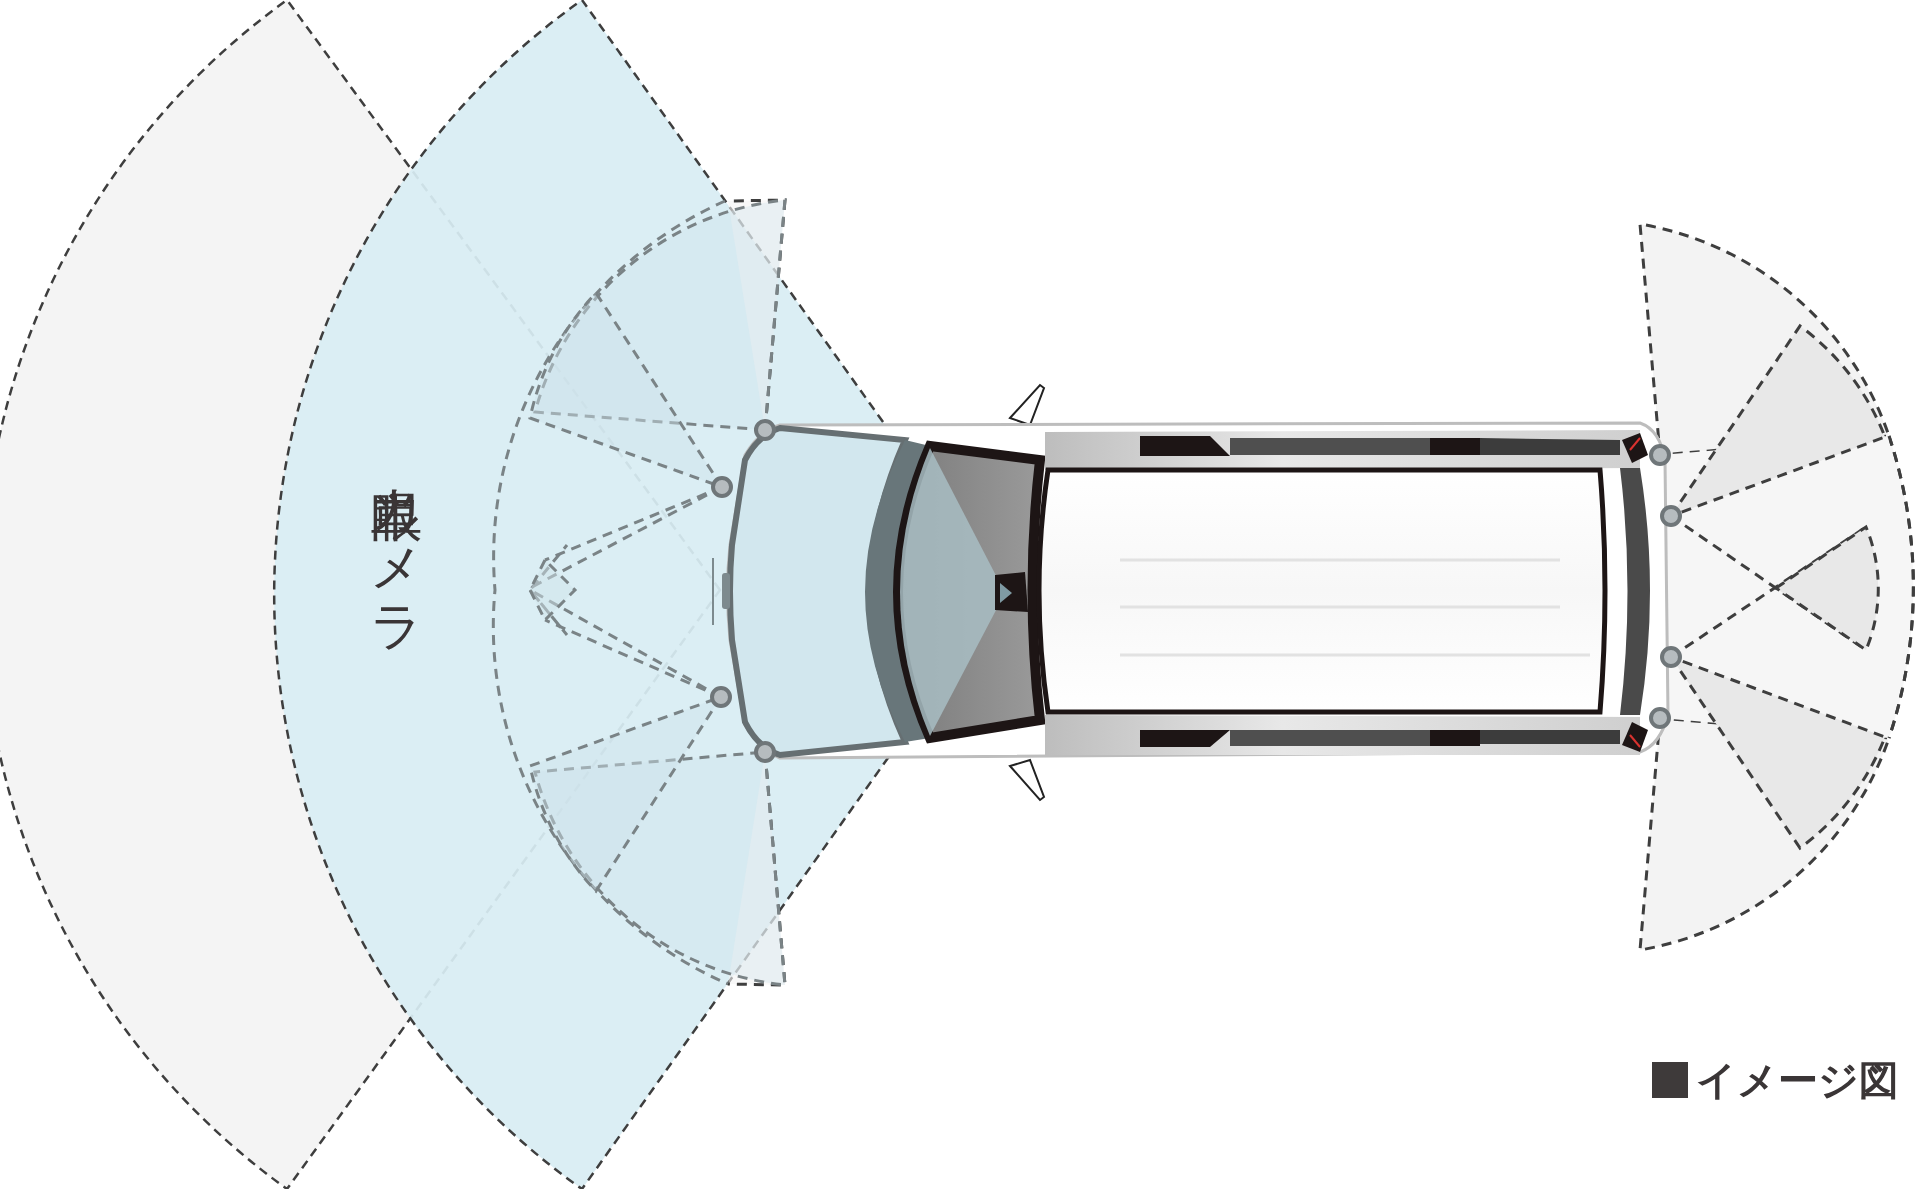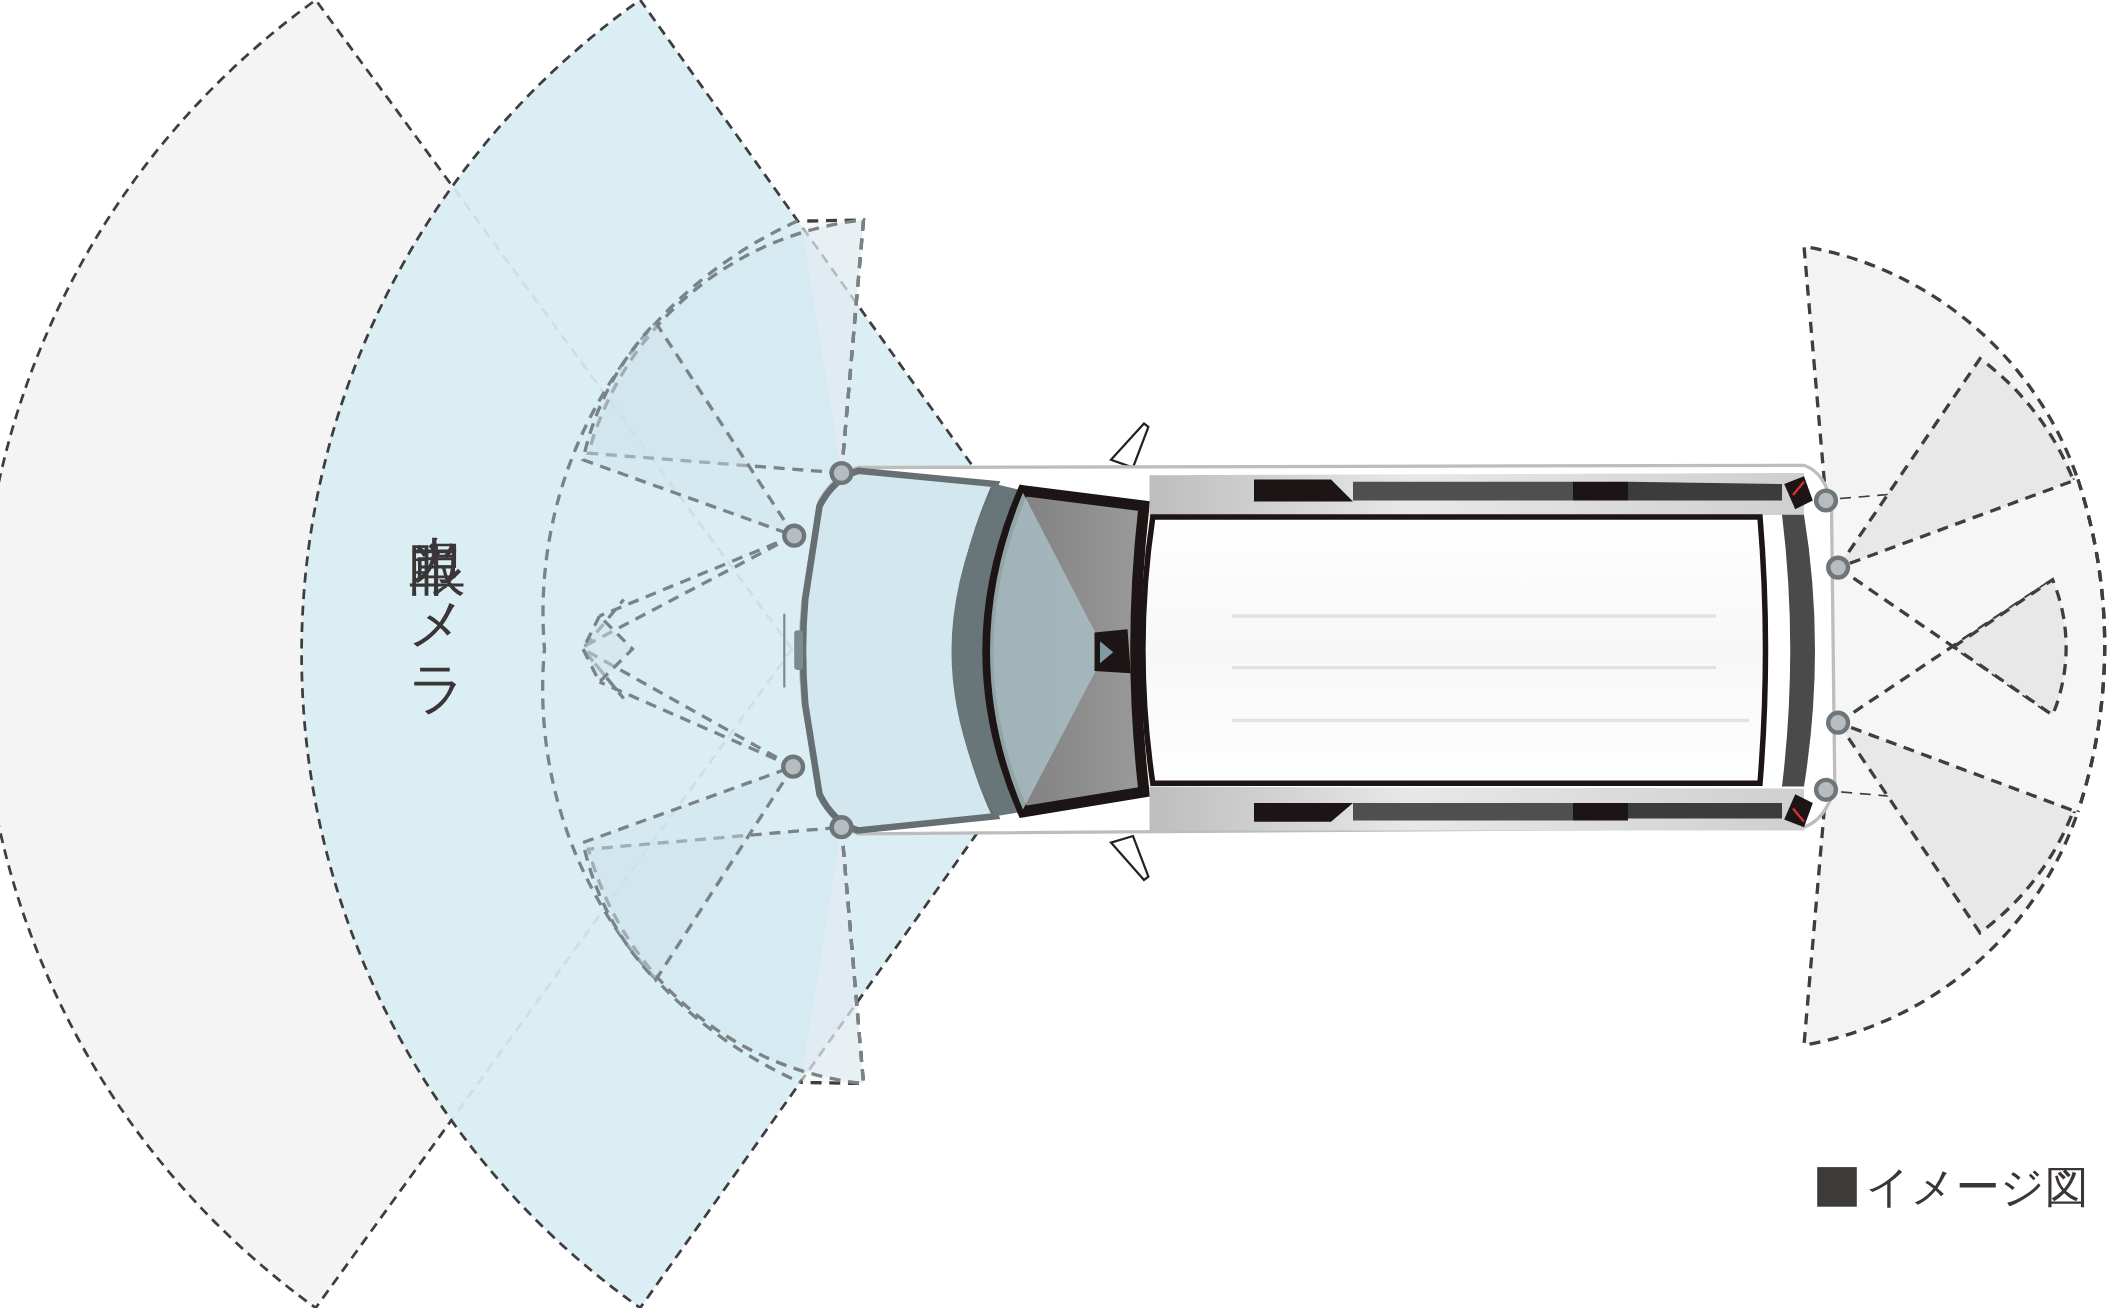--- a/index.html
+++ b/index.html
@@ -3,21 +3,21 @@
 <meta charset="utf-8">
 <style>
   html, body { margin:0; padding:0; background:#ffffff; }
   body { width:1920px; height:1189px; position:relative; overflow:hidden;
          font-family:"DejaVu Sans", sans-serif; }
   #diagram { position:absolute; left:0; top:0; width:1920px; height:1189px; }
   .vlabel { position:absolute; left:358px; top:452px; width:70px;
             font-size:52px; line-height:62px; color:#3a3536;
             writing-mode:vertical-rl; text-orientation:upright; letter-spacing:0; }
   .caption { position:absolute; left:1652px; top:1057px; font-size:40px; color:#3a3536;
-             line-height:46px; white-space:nowrap; }
+             line-height:46px; white-space:nowrap;font-weight:bold; }
   .caption .sq { display:inline-block; width:36px; height:36px; background:#3e3a3a;
                  vertical-align:-4px; margin-right:8px; }
 </style>
 </head>
 <body>
 
 <svg id="diagram" viewBox="0 0 1920 1189" xmlns="http://www.w3.org/2000/svg">
   <defs>
     <linearGradient id="roofGrad" x1="0" y1="0" x2="0" y2="1">
       <stop offset="0" stop-color="#ffffff"></stop>

